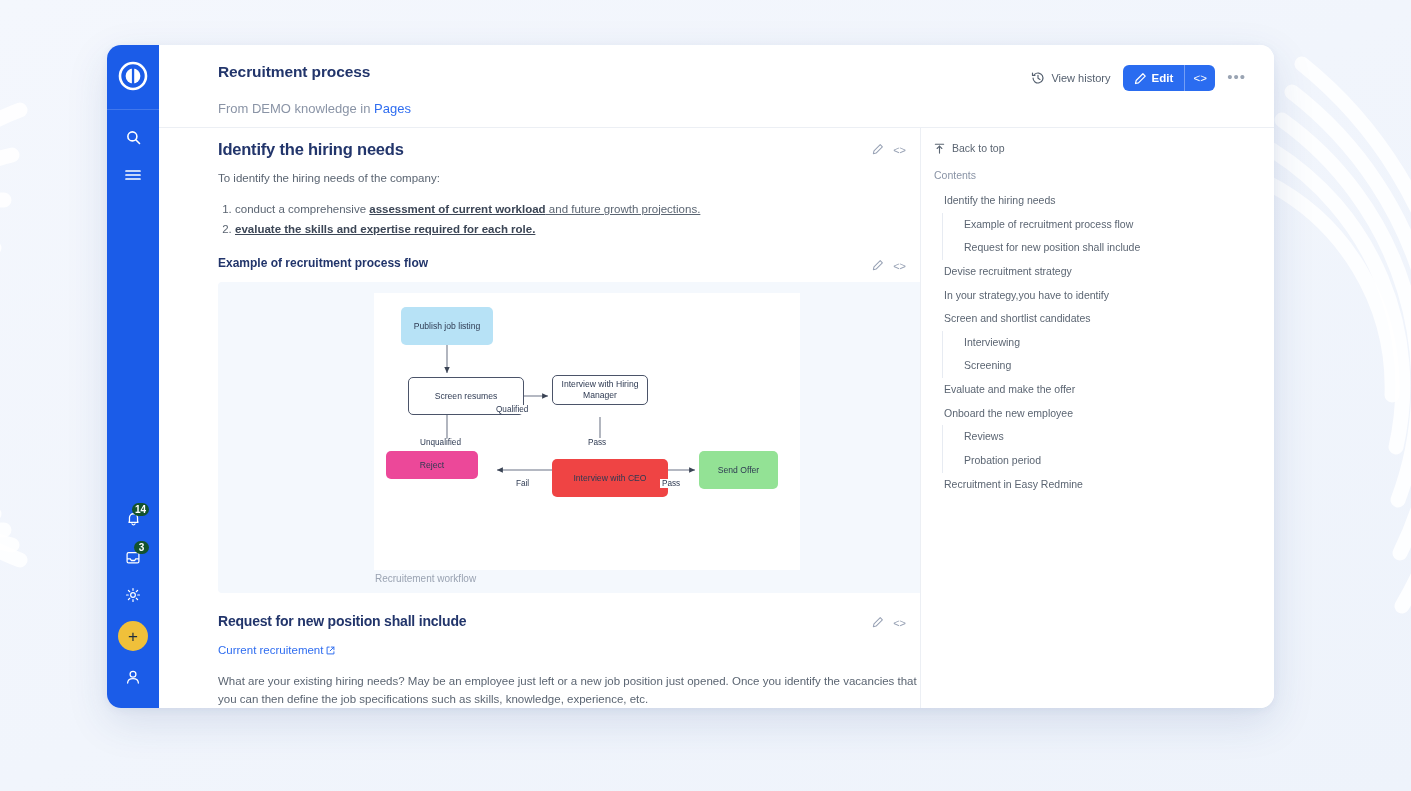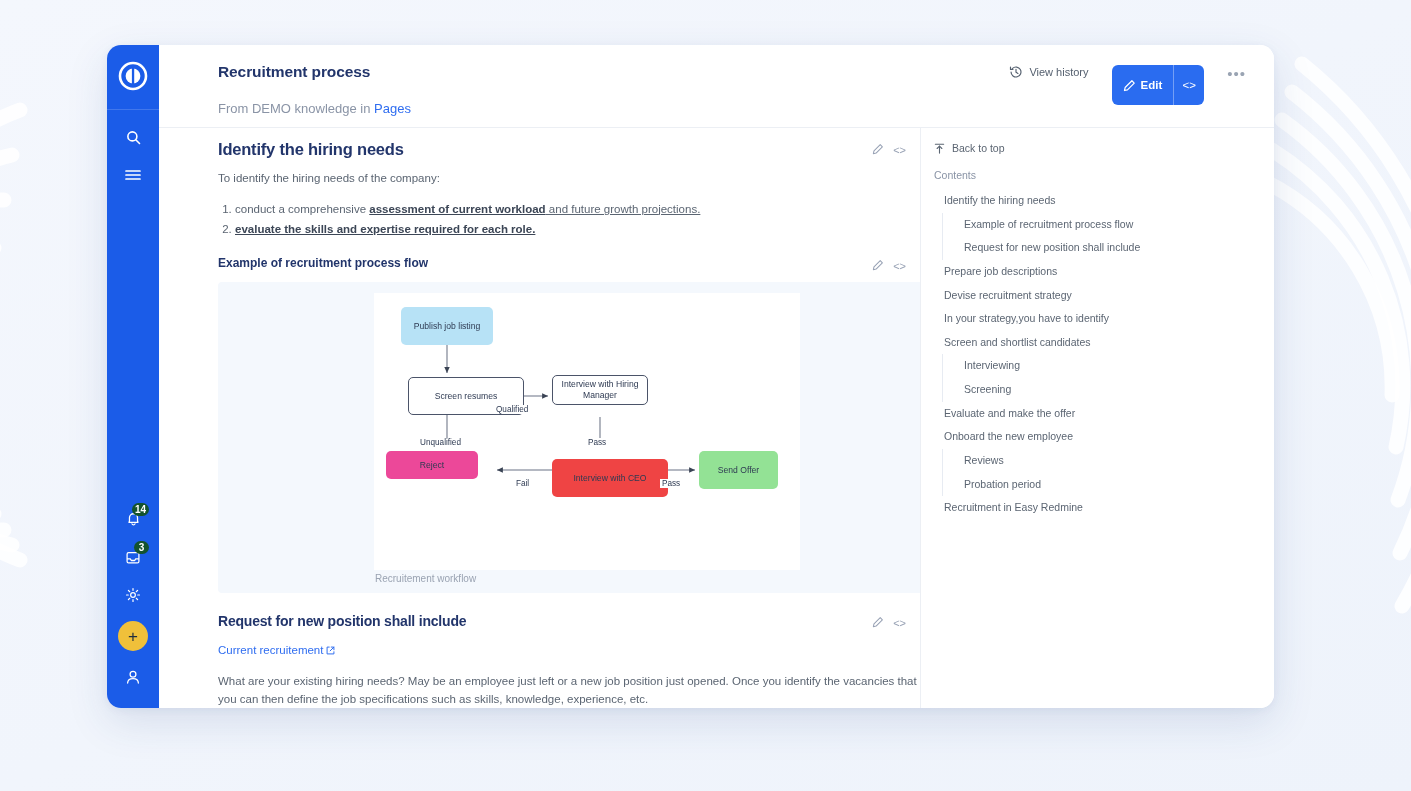--- a/index.html
+++ b/index.html
@@ -79,29 +79,29 @@
     display: flex; align-items: flex-start; justify-content: space-between;
     border-bottom: 1px solid #eceff4;
   }
   #page-title {
     font-size: 15.5px; font-weight: bold; color: #22356b; letter-spacing: -.1px;
   }
   #page-subtitle {
     font-size: 13px; color: #8a94a6; margin-top: 20px;
   }
   #page-subtitle .lnk { color: #2f6df0; }
-  #header-actions { display: flex; align-items: flex-start; gap: 23px; padding-top: 2px; }
+  #header-actions { display: flex; align-items: center; gap: 12px; padding-top: 2px; }
   #view-history {
     display: flex; align-items: center; gap: 6px;
     font-size: 11px; color: #55606f; cursor: pointer;
   }
   #edit-group {
     display: flex; align-items: stretch;
     background: #2a6cf0; border-radius: 6px; overflow: hidden;
-    height: 40px;
+    height: 26px;
   }
   #edit-btn {
     display: flex; align-items: center; gap: 5px;
     padding: 0 11px; color: #fff; font-size: 11.5px; font-weight: bold;
     cursor: pointer;
   }
   #code-btn {
     display: flex; align-items: center; justify-content: center;
     width: 31px; color: #fff; font-size: 11.5px;
     border-left: 1px solid rgba(255,255,255,.35); cursor: pointer;
@@ -429,21 +429,20 @@
             <line x1="6" y1="3.4" x2="6" y2="11"></line>
             <path d="M3.4 6 6 3.4 8.6 6" stroke-linejoin="round"></path>
           </svg>
           <span>Back to top</span>
         </div>
         <div id="toc-label">Contents</div>
         <div id="toc-list">
           <div class="toc-item">Identify the hiring needs</div>
           <div class="toc-item lvl2">Example of recruitment process flow</div>
           <div class="toc-item lvl2">Request for new position shall include</div>
-          <div class="toc-item">Prepare job descriptions</div>
           <div class="toc-item">Devise recruitment strategy</div>
           <div class="toc-item">In your strategy,you  have to  identify</div>
           <div class="toc-item">Screen and shortlist candidates</div>
           <div class="toc-item lvl2">Interviewing</div>
           <div class="toc-item lvl2">Screening</div>
           <div class="toc-item">Evaluate and make the offer</div>
           <div class="toc-item">Onboard the new employee</div>
           <div class="toc-item lvl2">Reviews</div>
           <div class="toc-item lvl2">Probation period</div>
           <div class="toc-item">Recruitment in Easy Redmine</div>

